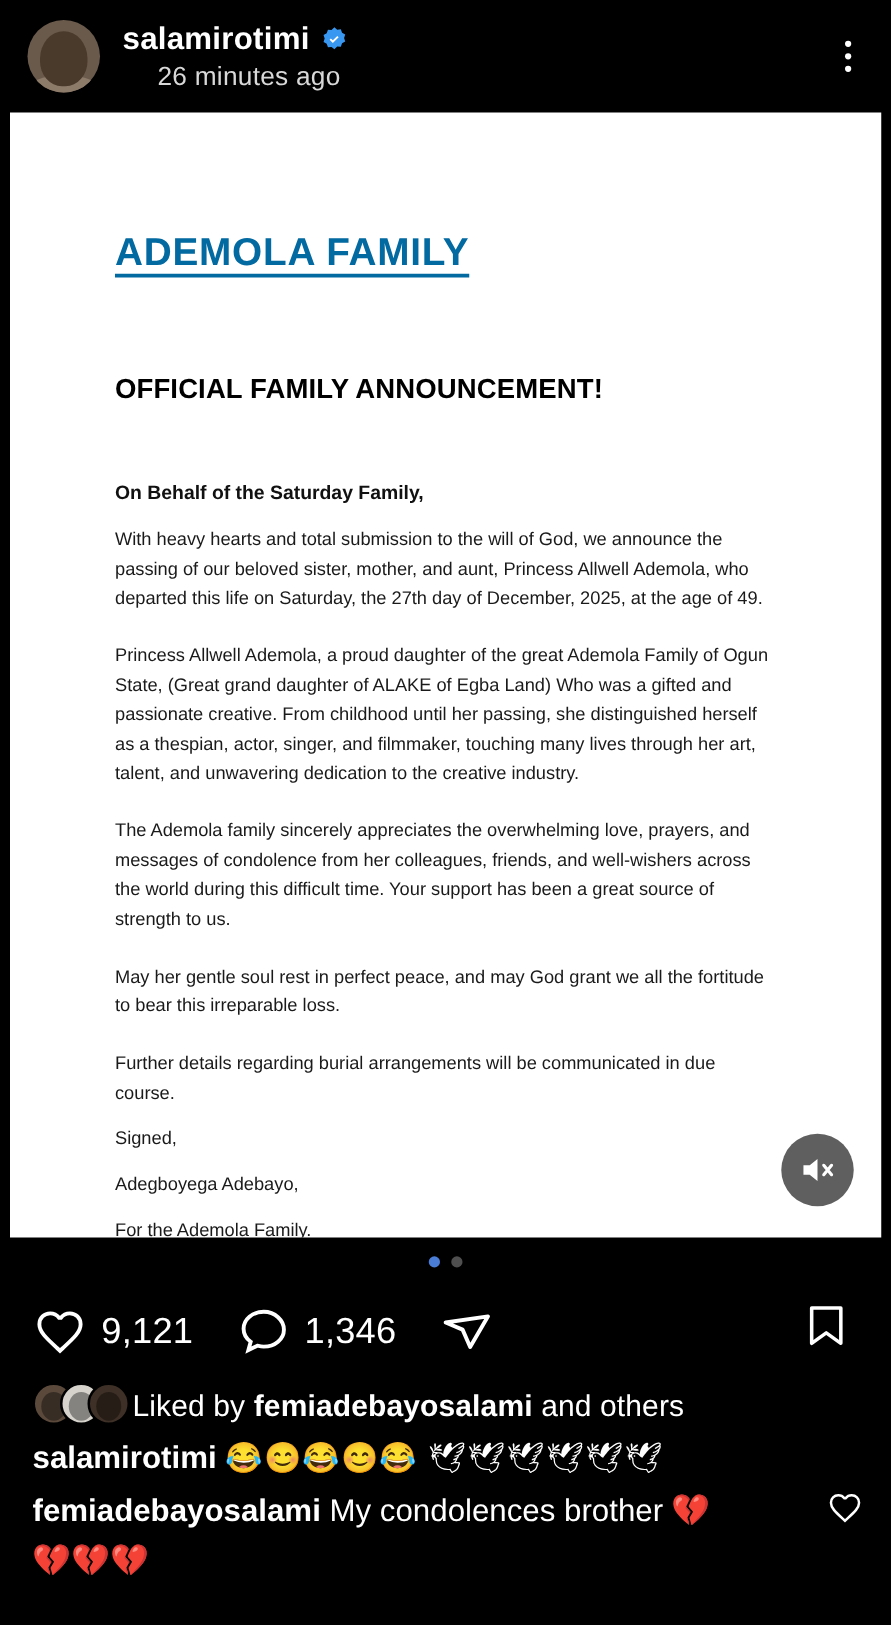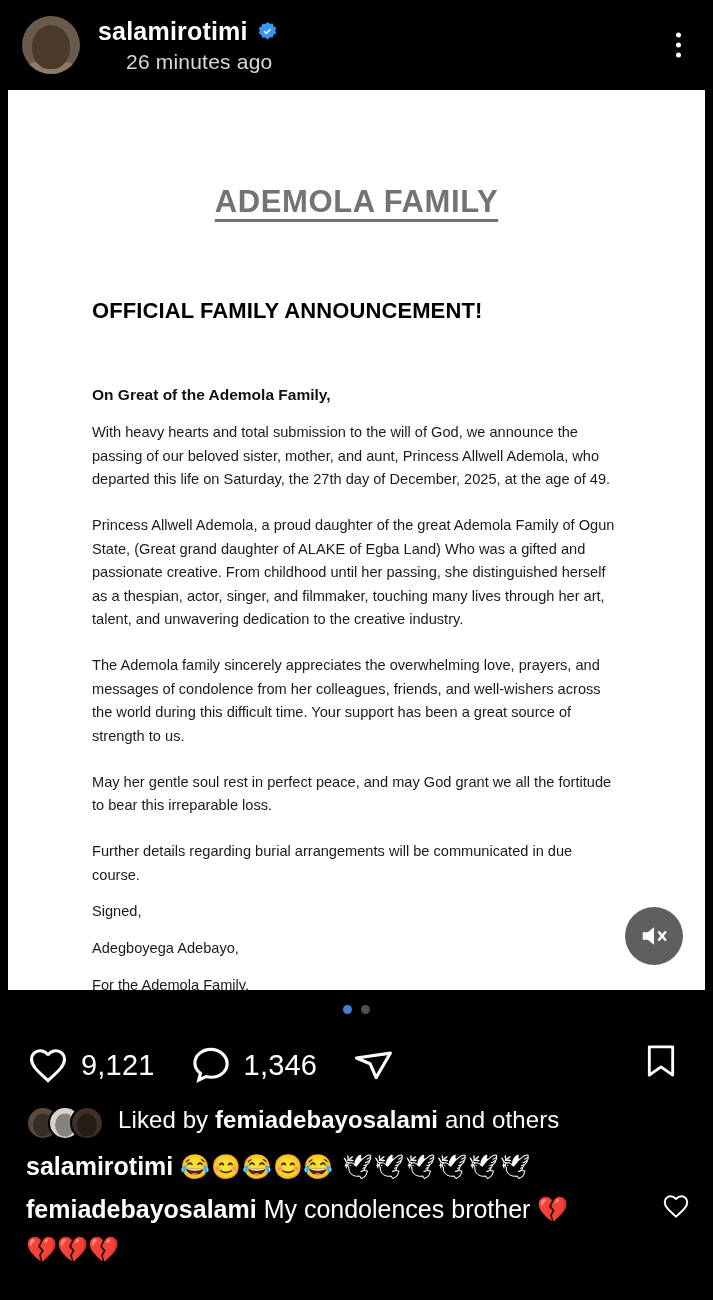--- a/index.html
+++ b/index.html
@@ -115,25 +115,25 @@
   .doc {
     width: 697px;
     height: 900px;
     background: #fff;
     color: #111;
     padding: 56px 84px 20px 84px;
     position: relative;
     overflow: hidden;
   }
   .doc-title {
-    text-align: center;
+    text-align: left;
     font-size: 31px;
     font-weight: bold;
     letter-spacing: .6px;
-    color: #737373;
+    color: #0369a1;
     text-decoration: underline;
     text-underline-offset: 7px;
     text-decoration-thickness: 3px;
     margin-top: 38px;
   }
   .doc-sub {
     margin-top: 78px;
     font-size: 22px;
     font-weight: bold;
     color: #000;
@@ -209,23 +209,23 @@
   .save-btn {
     position: absolute;
     right: 32px;
     top: 50%;
     transform: translateY(-50%);
   }
 
   
   .likedby {
     display: flex;
-    align-items: flex-start;
+    align-items: flex-end;
     padding: 8px 26px 2px 26px;
-    gap: 14px;
+    gap: 2px;
   }
   .facepile {
     display: flex;
     align-items: center;
     flex: 0 0 auto;
   }
   .facepile .f {
     width: 34px; height: 34px;
     border-radius: 50%;
     border: 2px solid #000;
@@ -298,21 +298,21 @@
       <i></i>
         <i></i>
         <i></i>
     </div>
   </div>
 
   <div class="media">
     <div class="doc">
       <div class="doc-title">ADEMOLA FAMILY</div>
       <div class="doc-sub">OFFICIAL FAMILY ANNOUNCEMENT!</div>
-      <div class="doc-behalf">On Great of the Ademola Family,</div>
+      <div class="doc-behalf">On Behalf of the Saturday Family,</div>
       <div class="doc-p">With heavy hearts and total submission to the will of God, we announce the passing of our beloved sister, mother, and aunt, Princess Allwell Ademola, who departed this life on Saturday, the 27th day of December, 2025, at the age of 49.</div>
       <div class="doc-p tight">Princess Allwell Ademola, a proud daughter of the great Ademola Family of Ogun State, (Great grand daughter of ALAKE of Egba Land) Who was a gifted and passionate creative. From childhood until her passing, she distinguished herself as a thespian, actor, singer, and filmmaker, touching many lives through her art, talent, and unwavering dedication to the creative industry.</div>
       <div class="doc-p tight">The Ademola family sincerely appreciates the overwhelming love, prayers, and messages of condolence from her colleagues, friends, and well-wishers across the world during this difficult time. Your support has been a great source of strength to us.</div>
       <div class="doc-p tight">May her gentle soul rest in perfect peace, and may God grant we all the fortitude to bear this irreparable loss.</div>
       <div class="doc-p tight">Further details regarding burial arrangements will be communicated in due course.</div>
       <div class="doc-sign">Signed,</div>
       <div class="doc-sign">Adegboyega Adebayo,</div>
       <div class="doc-sign">For the Ademola Family.</div>
 
       <div class="mute-btn">

